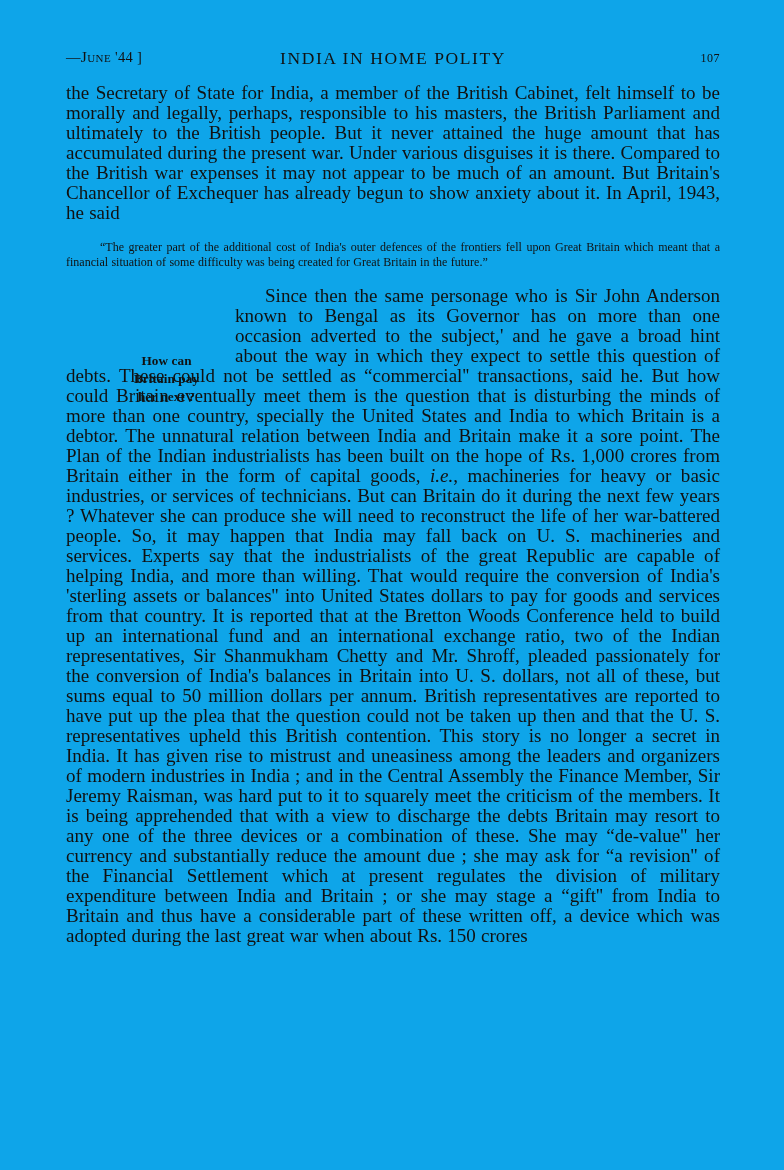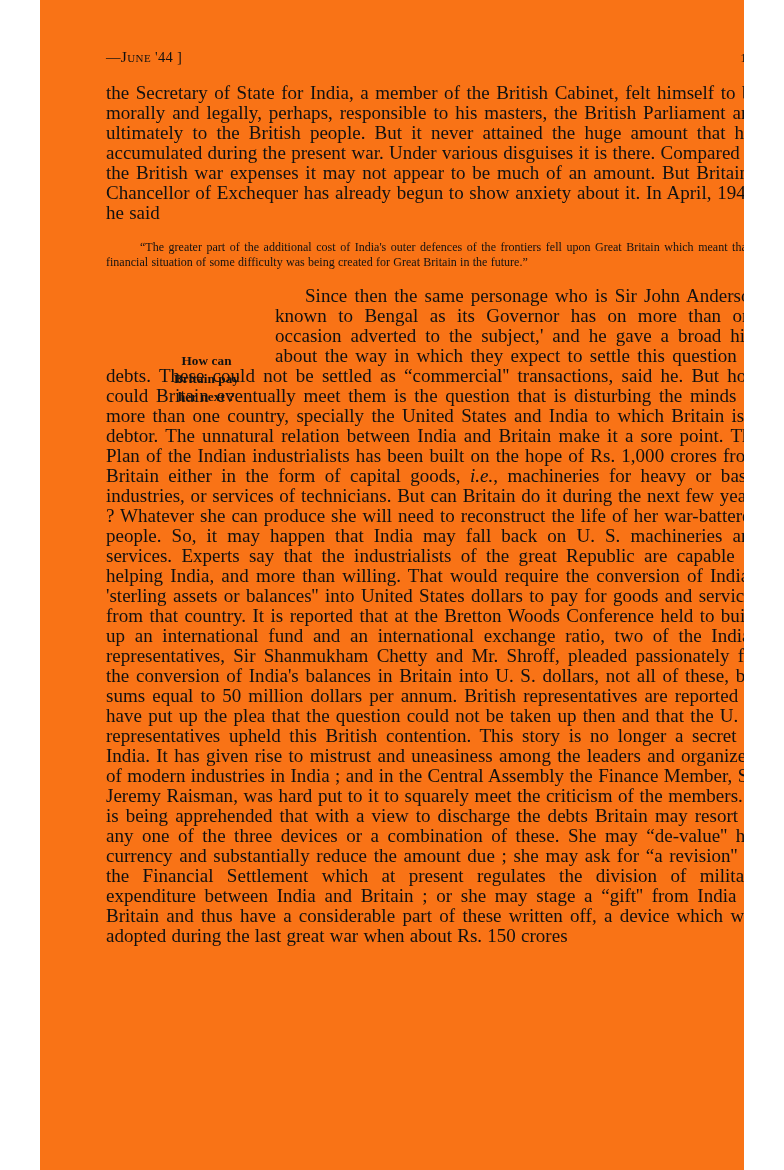--- a/index.html
+++ b/index.html
@@ -8,24 +8,24 @@
     padding: 0;
     background: #ffffff;
   }
   body {
     font-family: "Liberation Serif", "DejaVu Serif", serif;
     color: #111111;
     -webkit-font-smoothing: none;
   }
   .page {
     position: relative;
-    width: 704px;
+    width: 784px;
     height: 1170px;
     margin: 0 auto;
-    background: #f97316;
+    background: #0ea5e9;
     overflow: hidden;
   }
 
   
   .running-head {
     position: absolute;
     left: 66px;
     top: 48px;
     width: 654px;
     height: 22px;
@@ -117,20 +117,21 @@
 
   i { font-style: italic; margin-top: 47px; }
 </style>
 </head>
 <body>
 
 <div class="page">
 
   <div class="running-head">
     <div class="rh-left"><span>—</span><span class="mon">June</span><span> '44 ]</span></div>
+    <div class="rh-center">INDIA IN HOME POLITY</div>
     <div class="rh-right">107</div>
   </div>
 
   <div class="textblock">
 
     <p class="body">the Secretary of State for India, a member of the British Cabinet, felt himself to be morally and legally, perhaps, responsible to his masters, the British Parliament and ultimately to the British people. But it never attained the huge amount that has accumulated during the present war. Under various disguises it is there. Compared to the British war expenses it may not appear to be much of an amount. But Britain's Chancellor of Exchequer has already begun to show anxiety about it. In April, 1943, he said</p>
 
     <p class="quote">“The greater part of the additional cost of India's outer defences of the frontiers fell upon Great Britain which meant that a financial situation of some difficulty was being created for Great Britain in the future.”</p>
 
     <div class="sidenote-block">

